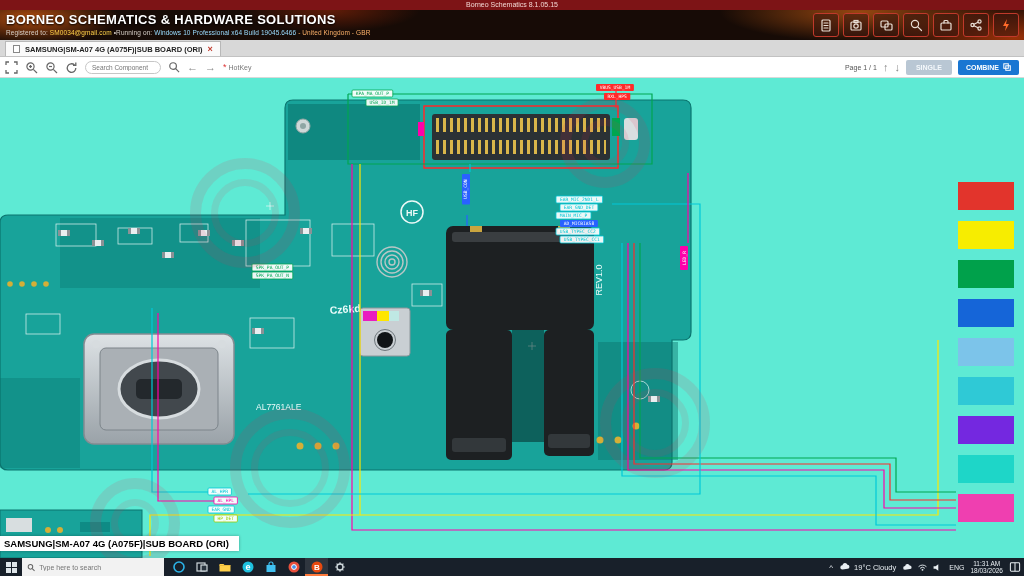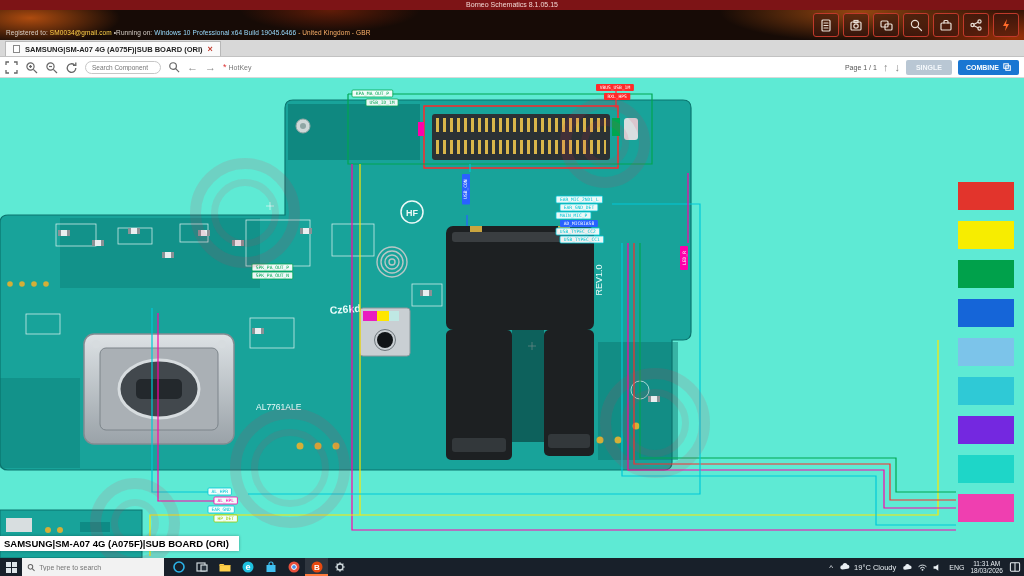--- a/index.html
+++ b/index.html
@@ -79,20 +79,21 @@
   #tb-clock{font-size:6.5px;line-height:7.5px;text-align:center;white-space:nowrap;}
 </style>
 </head>
 <body>
 
 <div id="titlebar">
   <span>Borneo Schematics 8.1.05.15</span>
 </div>
 
 <div id="header">
+  <div id="brand">BORNEO SCHEMATICS &amp; HARDWARE SOLUTIONS</div>
   <div id="reg"><span style="color: rgb(216, 208, 200);">Registered to: </span><span style="color: rgb(255, 210, 74);">SM0034@gmail.com </span><span style="color: rgb(216, 208, 200);">•Running on: </span><span style="color: rgb(154, 220, 255);">Windows 10 Professional x64 Build 19045.6466</span><span style="color: rgb(255, 179, 106);"> - United Kingdom - GBR</span></div>
   <div id="header-icons">
       <div class="hicon">
         <svg width="14" height="14" viewBox="0 0 14 14" fill="none" stroke="#eadfd6" stroke-width="1.2" stroke-linecap="round">
           <rect x="3" y="2" width="8" height="11" rx="1"></rect>
           <line x1="5" y1="5" x2="9" y2="5"></line>
           <line x1="5" y1="7.5" x2="9" y2="7.5"></line>
           <line x1="5" y1="10" x2="9" y2="10"></line>
         </svg>
       </div>

